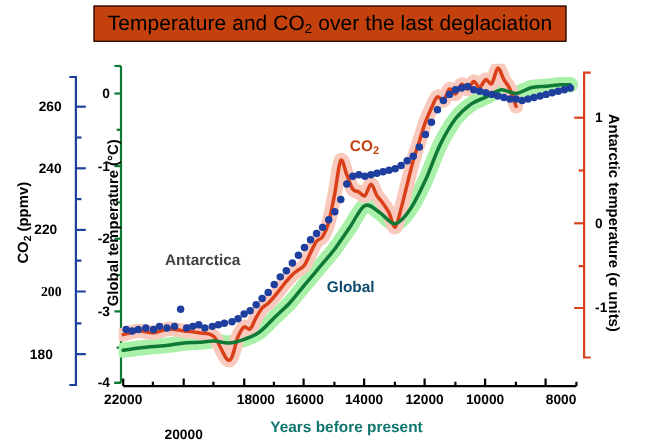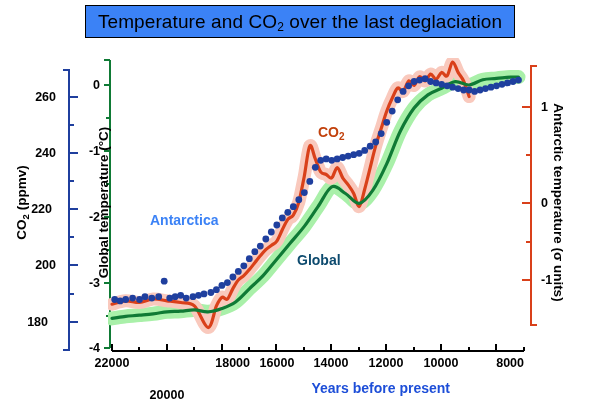--- a/index.html
+++ b/index.html
@@ -5,21 +5,21 @@
   html,body{margin:0;padding:0;}
   body{
     width:600px;height:406px;background:#ffffff;
     font-family:"Liberation Sans", sans-serif;
     overflow:hidden;position:relative;
   }
   #figure{position:absolute;left:0;top:0;width:600px;height:406px;}
   svg{display:block;}
   .ttl-box{
     position:absolute;left:85px;top:5px;width:430px;height:33px;
-    border:1.5px solid #000;box-sizing:border-box;background:#3b82f6;
+    border:1.5px solid #000;box-sizing:border-box;background:#c2410c;
     display:flex;align-items:center;justify-content:center;
   }
   .ttl-text{
     font-size:19px;color:#000;letter-spacing:0.1px;white-space:nowrap;
     font-family:"Liberation Sans", sans-serif;
   }
   .ttl-text sub{font-size:12px;vertical-align:baseline;position:relative;top:3px;}
   .axis-title{
     position:absolute;font-weight:bold;font-size:13.5px;
     font-family:"Liberation Sans", sans-serif;white-space:nowrap;
@@ -31,21 +31,21 @@
   }
   #gt-axis-title{
     left:-2px;top:195px;width:210px;text-align:center;color:#000;
     transform:rotate(-90deg);
   }
   #at-axis-title{
     left:443px;top:195px;width:230px;text-align:center;color:#000;
     transform:rotate(90deg);
   }
   #x-axis-title{
-    left:180px;top:380px;width:270px;text-align:right;color:#1d4ed8;
+    left:180px;top:380px;width:270px;text-align:center;color:#0f766e;
     font-size:14px;
   }
   .tick-label{
     position:absolute;font-weight:bold;font-size:12.5px;color:#000;
     font-family:"Liberation Sans", sans-serif;white-space:nowrap;
   }
   .tick-co2{text-align:right;width:34px;}
   .tick-gt{text-align:right;width:22px;}
   .tick-at{text-align:left;width:22px;}
   .tick-x{text-align:center;width:56px;}
@@ -224,21 +224,21 @@
           <circle cx="507.5" cy="82.9" r="3.4" fill="#1F3F9E" stroke="none"></circle>
           <circle cx="513.0" cy="81.5" r="3.4" fill="#1F3F9E" stroke="none"></circle>
           <circle cx="518.5" cy="80.1" r="3.4" fill="#1F3F9E" stroke="none"></circle>
         </g>
     </g>
   </svg>
 
   <div class="tick-label tick-co2" id="co2t0" style="left:22px;top:90px;">260</div>
   <div class="tick-label tick-co2" id="co2t1" style="left:22px;top:146px;">240</div>
   <div class="tick-label tick-co2" id="co2t2" style="left:18px;top:202px;">220</div>
-  <div class="tick-label tick-co2" id="co2t3" style="left:22px;top:258px;">200</div>
+  <div class="tick-label tick-co2" id="co2t3" style="left:22px;top:258px;font-family:Liberation Serif, serif;">200</div>
   <div class="tick-label tick-co2" id="co2t4" style="left:14px;top:315px;">180</div>
 
   <div class="tick-label tick-gt" style="left:78px;top:78px;">0</div>
   <div class="tick-label tick-gt" style="left:78px;top:144px;">-1</div>
   <div class="tick-label tick-gt" style="left:78px;top:210px;">-2</div>
   <div class="tick-label tick-gt" style="left:78px;top:276px;">-3</div>
   <div class="tick-label tick-gt" style="left:78px;top:341px;">-4</div>
 
   <div class="tick-label tick-at" style="left:541px;top:100px;">1</div>
   <div class="tick-label tick-at" style="left:541px;top:196px;">0</div>
@@ -249,16 +249,16 @@
   <div class="tick-label tick-x" style="left:194px;top:356px;text-align:right;">18000</div>
   <div class="tick-label tick-x" style="left:249px;top:356px;text-align:center;">16000</div>
   <div class="tick-label tick-x" style="left:303px;top:356px;">14000</div>
   <div class="tick-label tick-x" style="left:358px;top:356px;">12000</div>
   <div class="tick-label tick-x" style="left:413px;top:356px;">10000</div>
   <div class="tick-label tick-x" style="left:468px;top:356px;text-align:right;">8000</div>
 
   <div class="plot-label" id="lbl-co2" style="left: 318px; top: 124px; color: #c2410c;">
     <span>CO</span><sub>2</sub>
   </div>
-  <div class="plot-label" id="lbl-ant" style="left: 150px; top: 212px; color: #3b82f6;">Antarctica</div>
+  <div class="plot-label" id="lbl-ant" style="left: 150px; top: 228px; color: #404040;">Antarctica</div>
   <div class="plot-label" id="lbl-glo" style="left: 297px; top: 252px; color: #0c4a6e;">Global</div>
 
 </div>
 
 </body></html>

